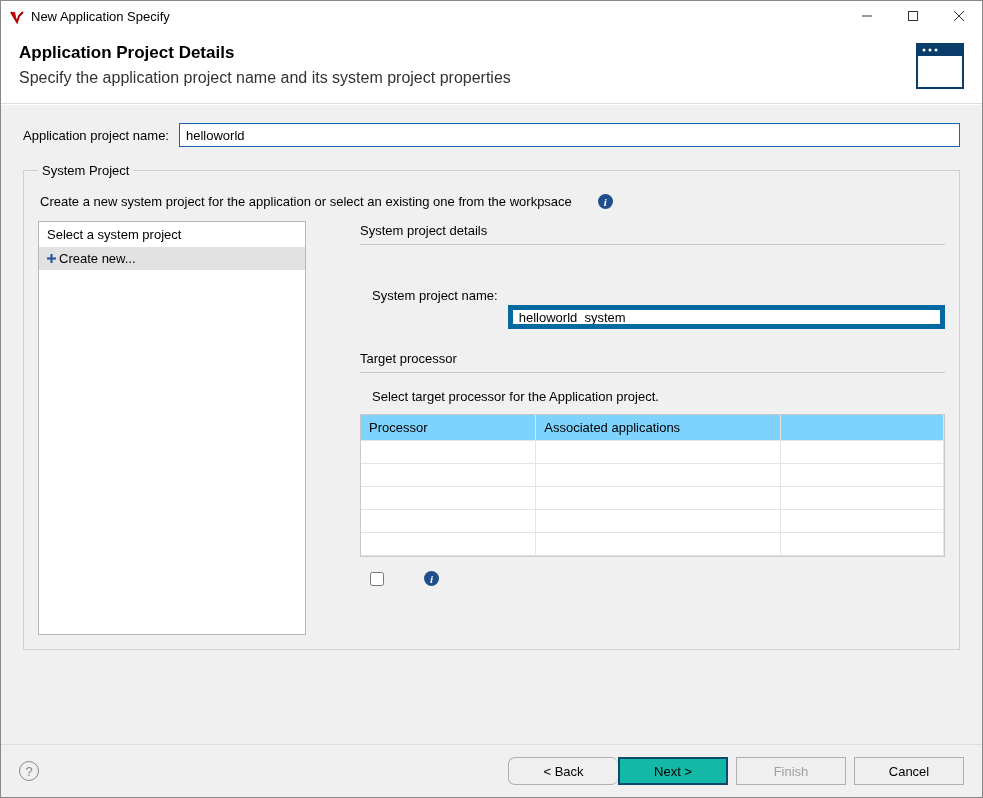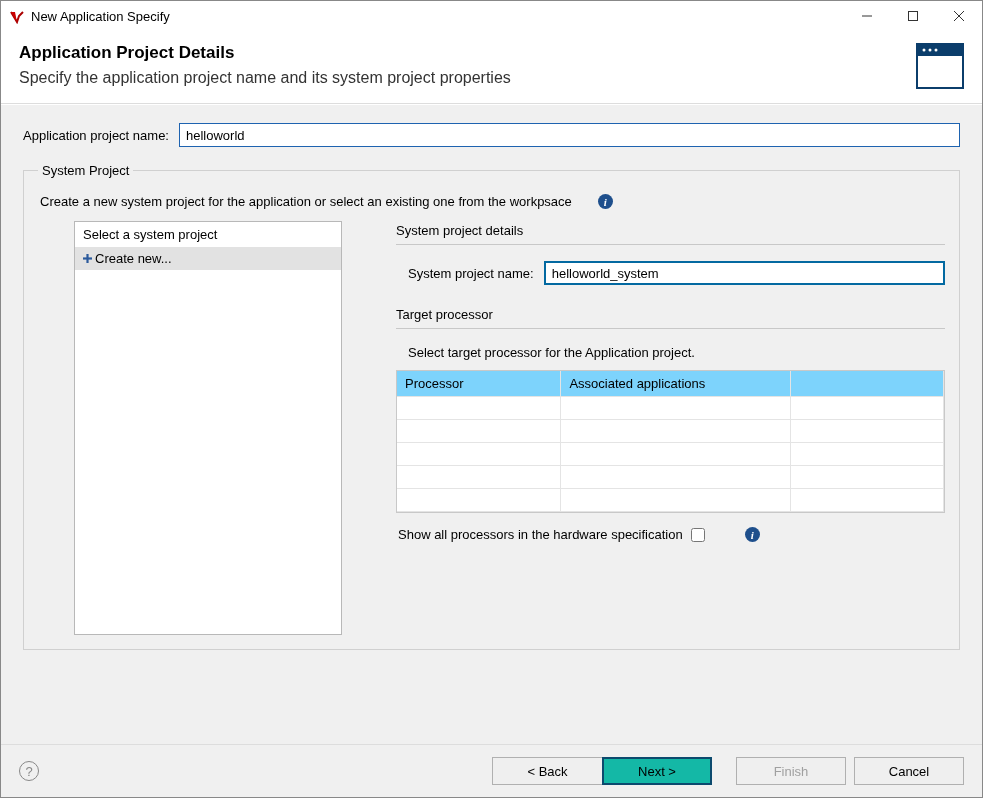--- a/index.html
+++ b/index.html
@@ -15,27 +15,27 @@
   .header-strip { padding: 12px 18px 14px 18px; border-bottom: 1px solid #ddd; display: flex; align-items: flex-start; }
   .header-text { flex: 1; }
   .header-title { font-size: 17px; font-weight: 600; margin: 0 0 6px 0; }
   .header-sub { font-size: 16px; color: #333; }
   .header-icon { width: 48px; height: 46px; margin-left: 12px; }
   .header-icon svg { width: 48px; height: 46px; }
   .body-area { flex: 1; background: #f0f0f0; border-top: 1px solid #fff; padding: 18px 22px; overflow: auto; }
   .form-row { display: flex; align-items: center; margin-bottom: 16px; }
   .form-row > label { margin-right: 10px; font-size: 13px; }
   .text-input { flex: 1; height: 24px; border: 1px solid #1e63b0; padding: 2px 6px; font-size: 13px; background: #fff; }
-  .text-input-plain { border: 2px solid #0369a1; }
+  .text-input-plain { border: 5px solid #0369a1; margin-top: 44px; }
   fieldset { border: 1px solid #d0d0d0; margin: 0; padding: 12px 14px 14px 14px; }
   legend { padding: 0 4px; font-size: 13px; color: #000; }
   .sys-hint { font-size: 13px; margin: 4px 2px 12px 2px; display: flex; align-items: center; }
   .info-icon { width: 15px; height: 15px; border-radius: 50%; background: #1e4f8c; color: #fff; font-size: 11px; font-style: italic; font-weight: bold; font-family: Georgia, serif; display: inline-flex; align-items: center; justify-content: center; margin-left: 26px; }
   .sys-columns { display: flex; gap: 26px; }
-  .sys-left { width: 296px; margin-left: 36px; }
+  .sys-left { width: 296px; }
   .project-list { width: 268px; height: 414px; background: #fff; border: 1px solid #b8b8b8; }
   .project-list-header { padding: 5px 8px; font-size: 13px; }
   .project-list-item { padding: 4px 6px; background: #e2e2e2; display: flex; align-items: center; }
   .plus-icon { width: 12px; height: 12px; display: inline-flex; align-items: center; justify-content: center; margin-right: 2px; }
   .plus-icon svg { width: 11px; height: 11px; }
   .sys-right { flex: 1; }
   .section-title { font-size: 13px; margin: 2px 0 6px 0; }
   .section-rule { border: none; border-top: 1px solid #c8c8c8; margin: 0 0 16px 0; }
   .detail-row { display: flex; align-items: center; margin: 0 0 22px 12px; }
   .detail-row > label { margin-right: 10px; }
@@ -49,23 +49,23 @@
   .proc-table col.c2 { width: 42%; }
   .proc-table col.c3 { width: 28%; }
   .show-all { display: flex; align-items: center; margin-left: 2px; }
   .show-all input { margin: 0 10px 0 8px; width: 14px; height: 14px; }
   .footer { border-top: 1px solid #ddd; padding: 12px 18px; display: flex; align-items: center; background: #f0f0f0; }
   .help-icon { width: 20px; height: 20px; border: 1.5px solid #888; border-radius: 50%; display: flex; align-items: center; justify-content: center; color: #888; font-size: 13px; }
   .footer-spacer { flex: 1; }
   .footer-btns { display: flex; gap: 8px; }
   .btn { width: 110px; height: 28px; border: 1px solid #b0b0b0; background: #efefef; font-size: 13px; cursor: pointer; }
   .btn.primary { border: 2px solid #0c4a6e; background: #14b8a6; }
-  .btn.disabled { color: #a0a0a0; margin-left: 16px; }
+  .btn.disabled { color: #a0a0a0; }
   .btn-group { display: flex; }
-  .btn-group .btn:first-child { border-right: none; }
+  .btn-group .btn:first-child { border-right: none; border-radius: 7px; }
 </style>
 </head>
 <body>
 
 <div class="window">
 
   <div class="titlebar">
     <span class="app-icon">
       <svg viewBox="0 0 16 16">
           <path d="M2 4 L8 14 L10 8 L14 4" fill="none" stroke="#a00" stroke-width="2"></path>
@@ -192,21 +192,20 @@
                 <tr>
                     <td></td>
                     <td></td>
                     <td></td>
                   </tr>
               </tbody>
             </table>
           </div>
 
           <div class="show-all">
-            <span>Show all processors in the hardware specification</span>
             <input type="checkbox" style="">
             <span class="info-icon" style="margin-left:30px">i</span>
           </div>
         </div>
       </div>
     </fieldset>
 
   </div>
 
   <div class="footer">

